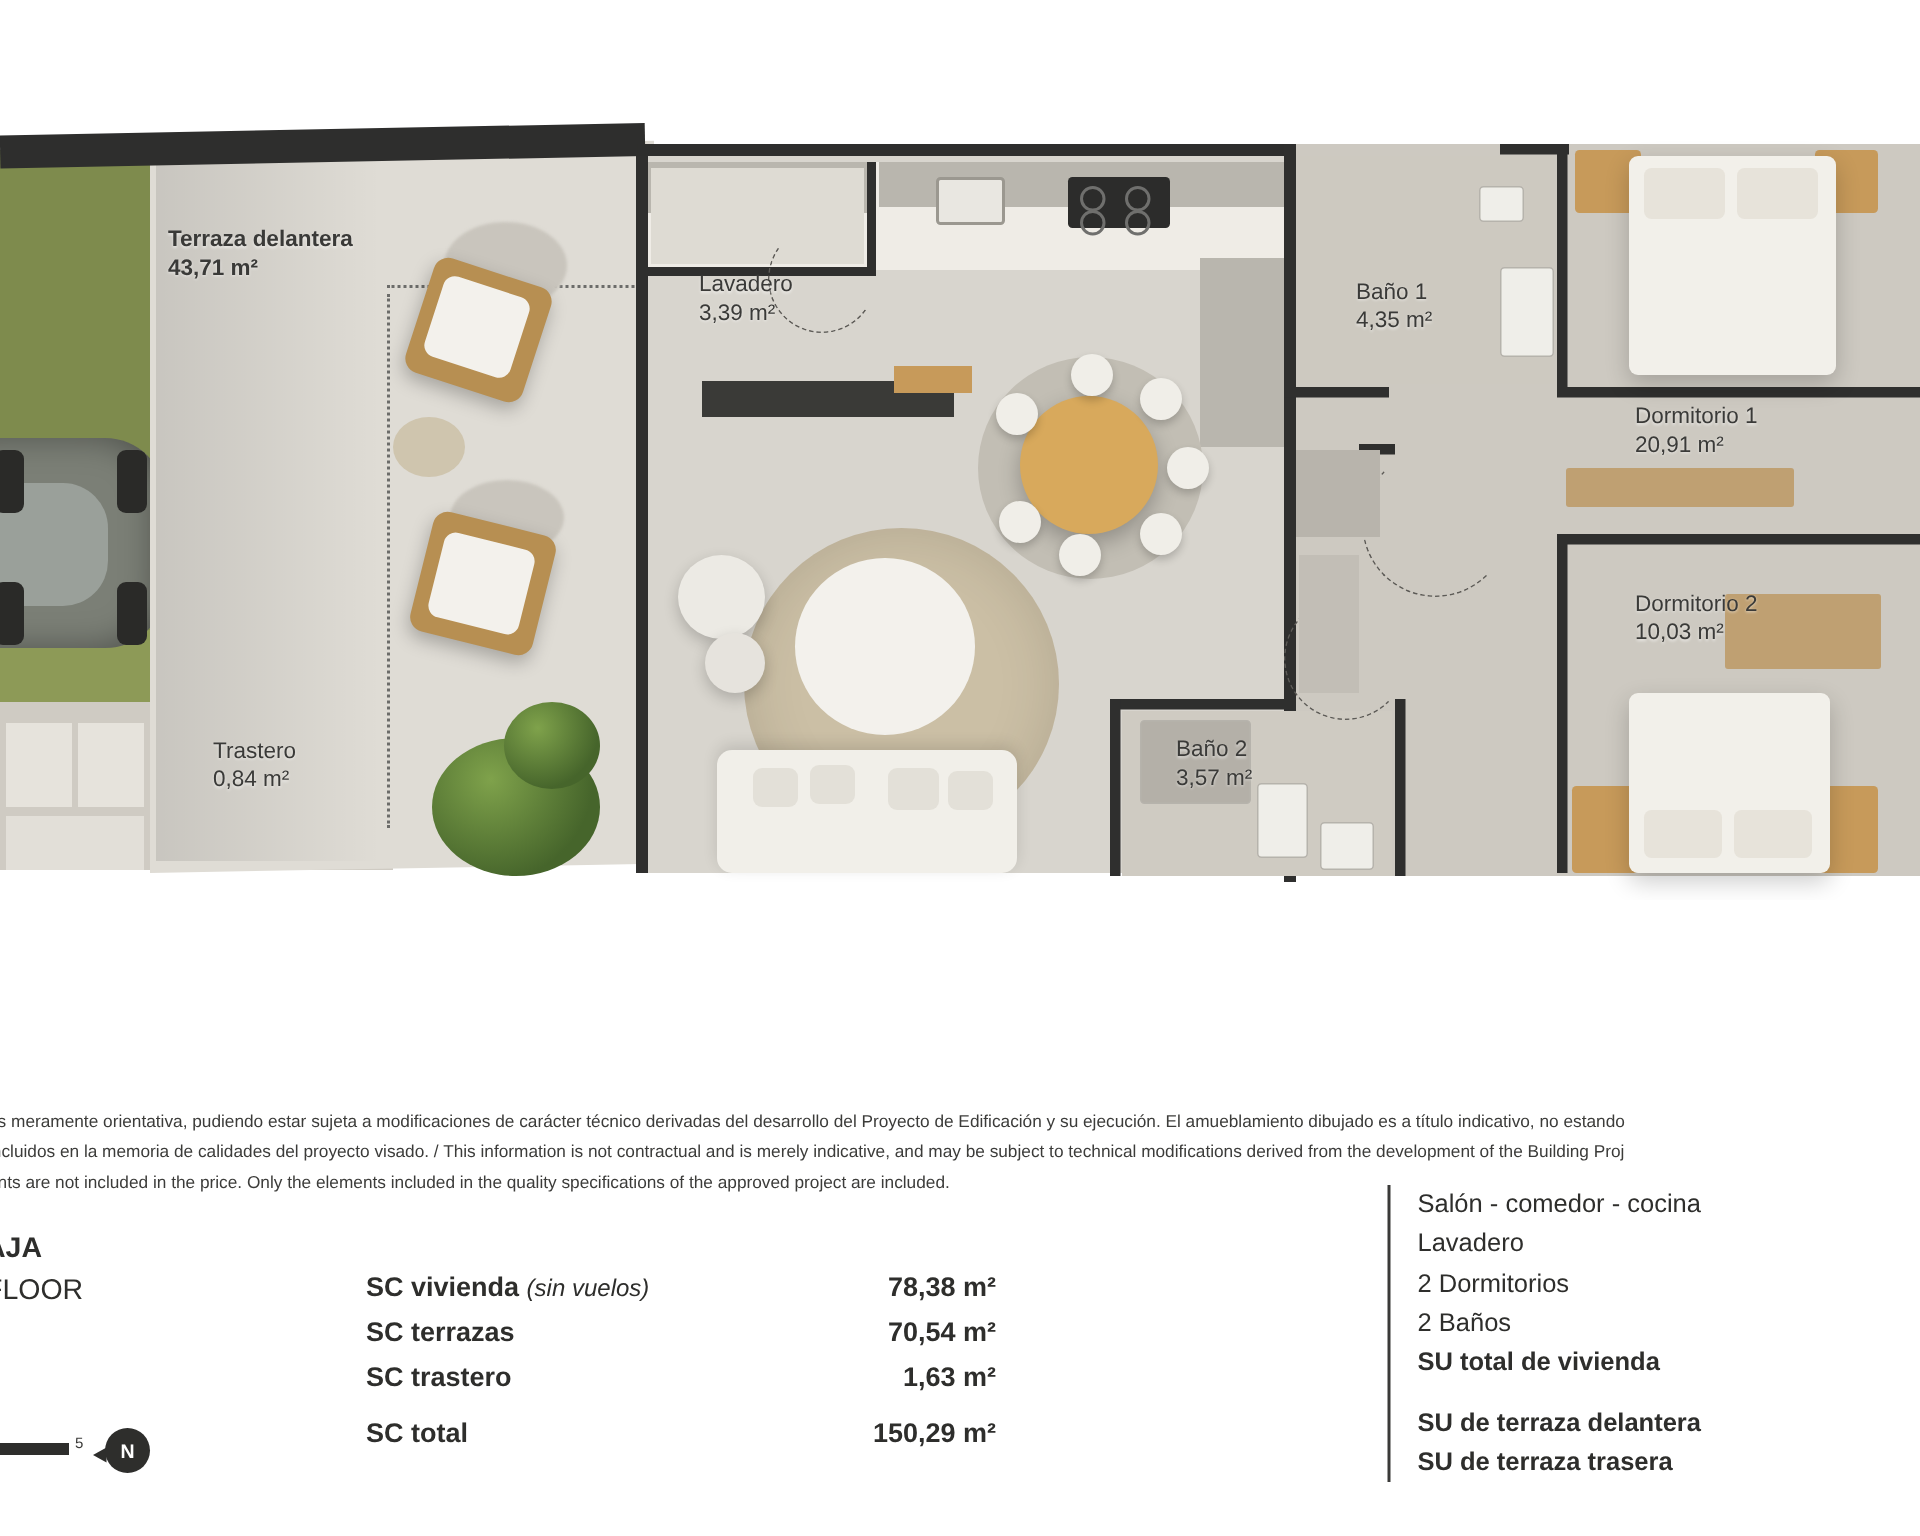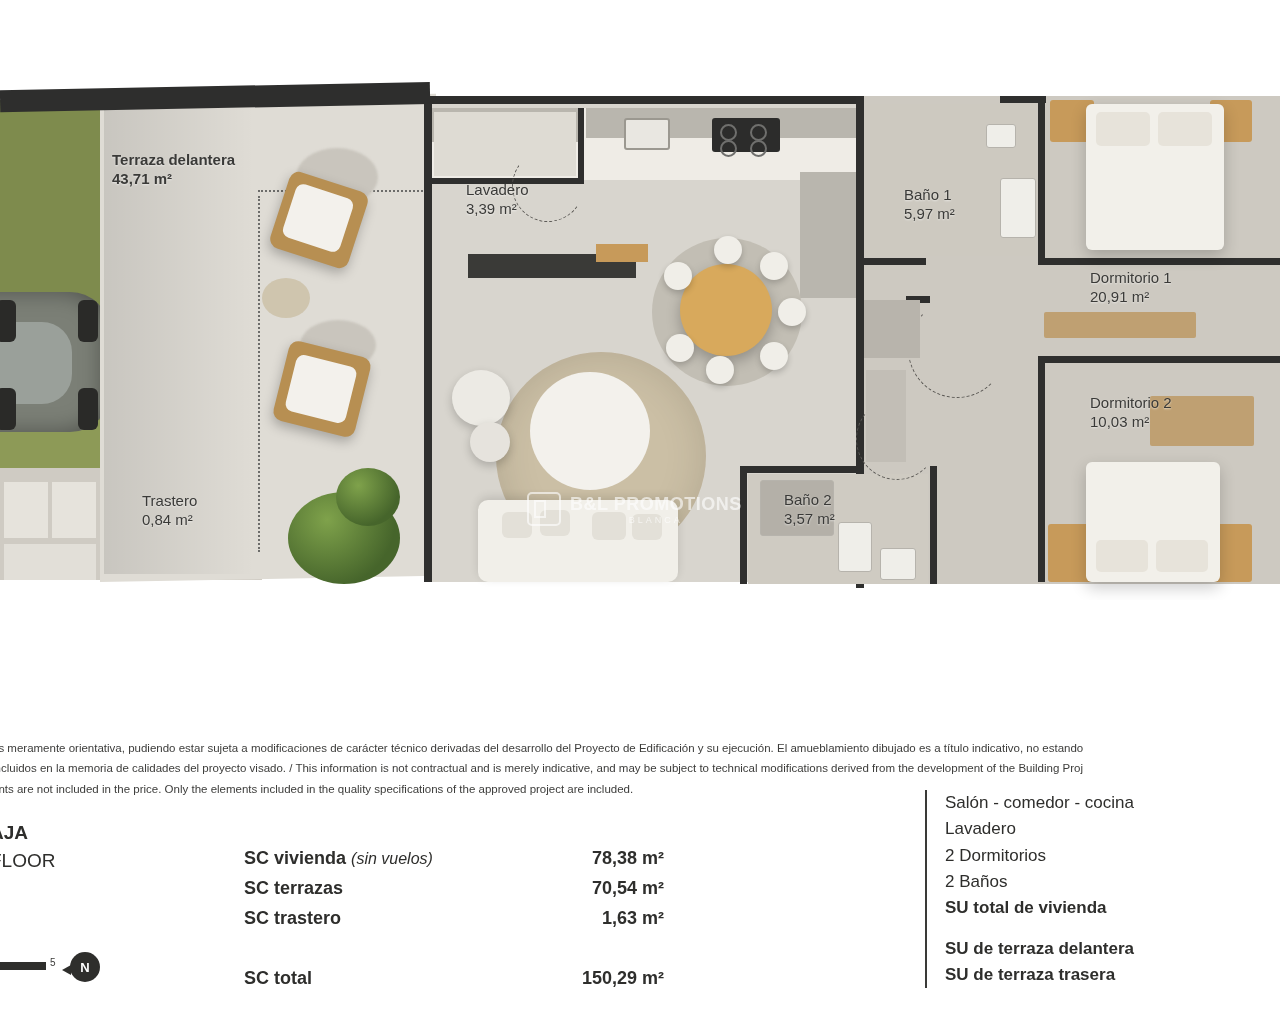--- a/index.html
+++ b/index.html
@@ -447,21 +447,21 @@
     font-weight: normal;
     font-style: italic;
     font-size: 16px;
   }
   .area-row .val {
     position: absolute;
     right: 0; top: 0;
     font-weight: bold;
     color: #2e2e2c;
   }
-  #area-total { margin-top: 30px; }
+  #area-total { margin-top: 7px; }
 
   
   .program {
     position: absolute;
     left: 925px; top: 790px;
     width: 340px;
     border-left: 2px solid #3a3a38;
     padding-left: 18px;
   }
   .program div {
@@ -601,21 +601,21 @@
     <span class="ar">43,71 m²</span>
   </div>
 
   <div class="label" style="left:466px; top:180px; text-align:left;">
     <span class="nm">Lavadero</span>
     <span class="ar">3,39 m²</span>
   </div>
 
   <div class="label" style="left:904px; top:185px; text-align:left;">
     <span class="nm">Baño 1</span>
-    <span class="ar">5,97 m²</span>
+    <span class="ar">4,35 m²</span>
   </div>
 
   <div class="label" style="left:1090px; top:268px; text-align:left;">
     <span class="nm">Dormitorio 1</span>
     <span class="ar">20,91 m²</span>
   </div>
 
   <div class="label" style="left:1090px; top:393px; text-align:left;">
     <span class="nm">Dormitorio 2</span>
     <span class="ar">10,03 m²</span>
@@ -625,27 +625,20 @@
   <div class="label" style="left:784px; top:490px; text-align:left;">
     <span class="nm">Baño 2</span>
     <span class="ar">3,57 m²</span>
   </div>
 
   <div class="label" style="left:142px; top:491px; text-align:left;">
     <span class="nm">Trastero</span>
     <span class="ar">0,84 m²</span>
   </div>
 
-  <div class="watermark">
-    <div class="wm-icon"></div>
-    <div>
-      <div class="wm-text">B&amp;L PROMOTIONS</div>
-      <div class="wm-sub">BLANCA</div>
-    </div>
-  </div>
 </div>
 
 <div class="disclaimer">
   <div>es meramente orientativa, pudiendo estar sujeta a modificaciones de carácter técnico derivadas del desarrollo del Proyecto de Edificación y su ejecución. El amueblamiento dibujado es a título indicativo, no estando</div>
   <div>incluidos en la memoria de calidades del proyecto visado. / This information is not contractual and is merely indicative, and may be subject to technical modifications derived from the development of the Building Proj</div>
   <div>ents are not included in the price. Only the elements included in the quality specifications of the approved project are included.</div>
 </div>
 
 <div class="floor-title">AJA</div>
 <div class="floor-subtitle">FLOOR</div>

